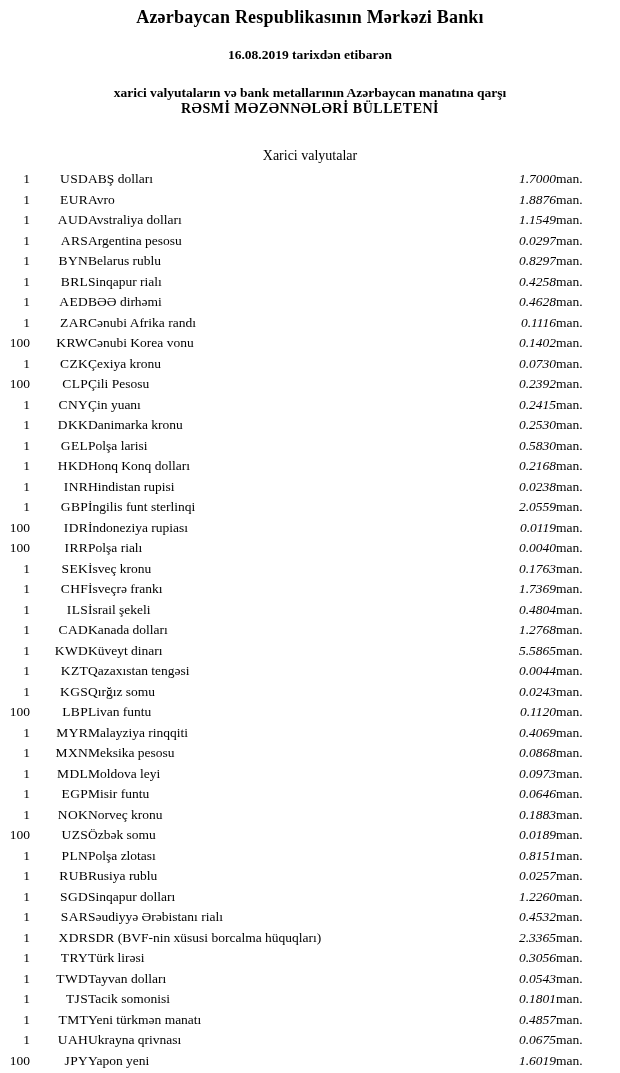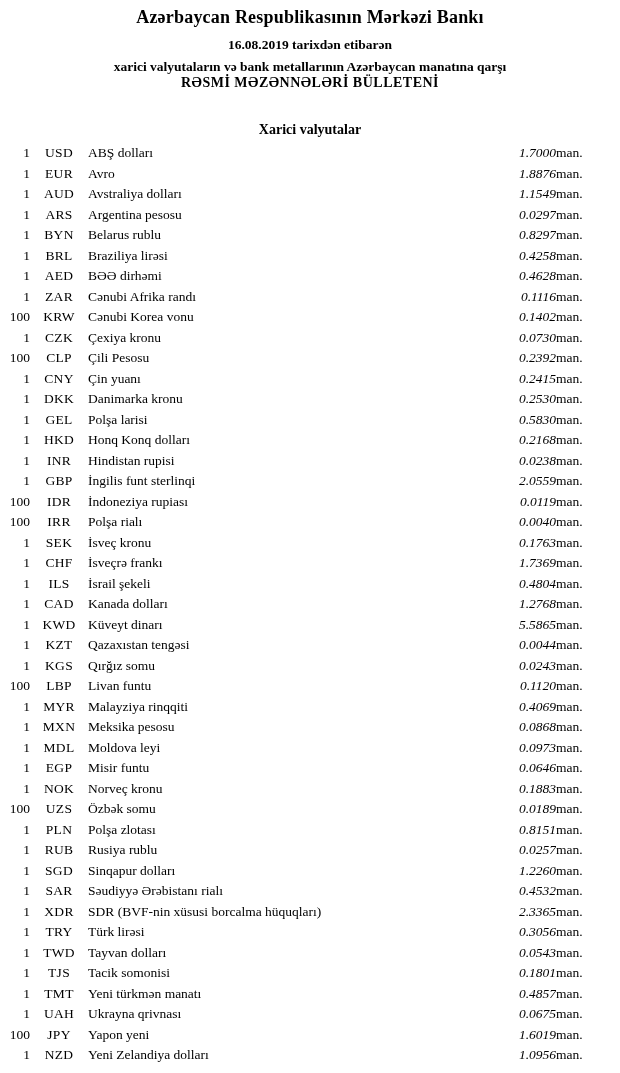--- a/index.html
+++ b/index.html
@@ -12,54 +12,54 @@
     overflow: hidden;
   }
   .page { width: 620px; padding-top: 7px; }
   .doc-title {
     text-align: center;
     font-size: 18px;
     font-weight: 700;
     letter-spacing: .2px;
   }
   .doc-sub {
-    margin-top: 6px;
+    margin-top: 22px;
     text-align: center;
     font-size: 13.5px;
     font-weight: 700;
   }
-  .doc-sub.first { margin-top: 9px; }
+  .doc-sub.first { margin-top: 19px; }
   .doc-bulletin {
     text-align: center;
     font-size: 14px;
     font-weight: 700;
     letter-spacing: .5px;
   }
   .section-title {
     margin-top: 31px;
     text-align: center;
     font-size: 14px;
-    font-weight: 700;
+    font-weight: 400;
   }
   table.rates {
     width: 620px;
     border-collapse: collapse;
     table-layout: fixed;
     margin-top: 5px;
   }
   table.rates td {
     height: 20.5px;
     padding: 0;
     font-size: 13.5px;
     vertical-align: middle;
     white-space: nowrap;
     overflow: hidden;
   }
   td.qty  { width: 30px; text-align: right; }
-  td.code { width: 58px; text-align: center; letter-spacing: .3px; }
+  td.code { width: 58px; text-align: right; letter-spacing: .3px; }
   td.name { padding-left: 10px; }
   td.rate { width: 76px; text-align: right; font-weight: 400; font-style: italic; font-size: 12.8px; }
   td.unit { width: 64px; padding-left: 7px; }
 </style>
 </head>
 <body>
 
 <div class="page">
   <div class="doc-title">Azərbaycan Respublikasının Mərkəzi Bankı</div>
   <div class="doc-sub first">16.08.2019 tarixdən etibarən</div>
@@ -106,21 +106,21 @@
     <td class="qty">1</td>
     <td class="code">BYN</td>
     <td class="name">Belarus rublu</td>
     <td class="rate">0.8297</td>
     <td class="unit">man.</td>
   </tr>
 
   <tr>
     <td class="qty">1</td>
     <td class="code">BRL</td>
-    <td class="name">Braziliya lirəsi</td>
+    <td class="name">Sinqapur rialı</td>
     <td class="rate">0.4258</td>
     <td class="unit">man.</td>
   </tr>
 
   <tr>
     <td class="qty">1</td>
     <td class="code">AED</td>
     <td class="name">BƏƏ dirhəmi</td>
     <td class="rate">0.4628</td>
     <td class="unit">man.</td>

